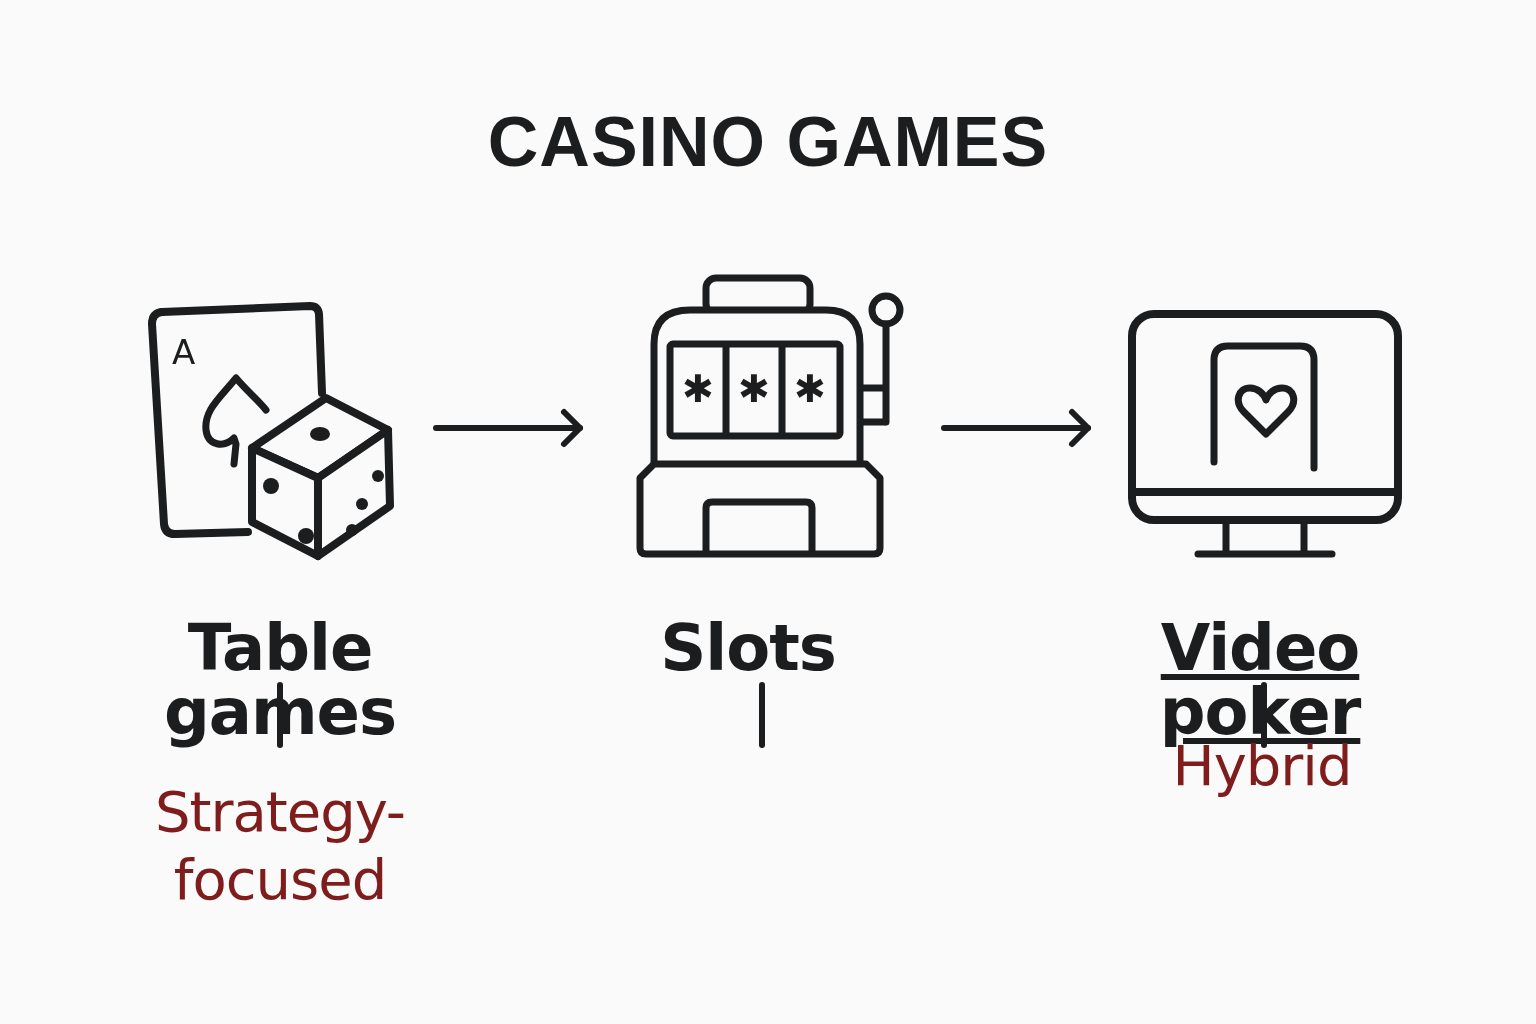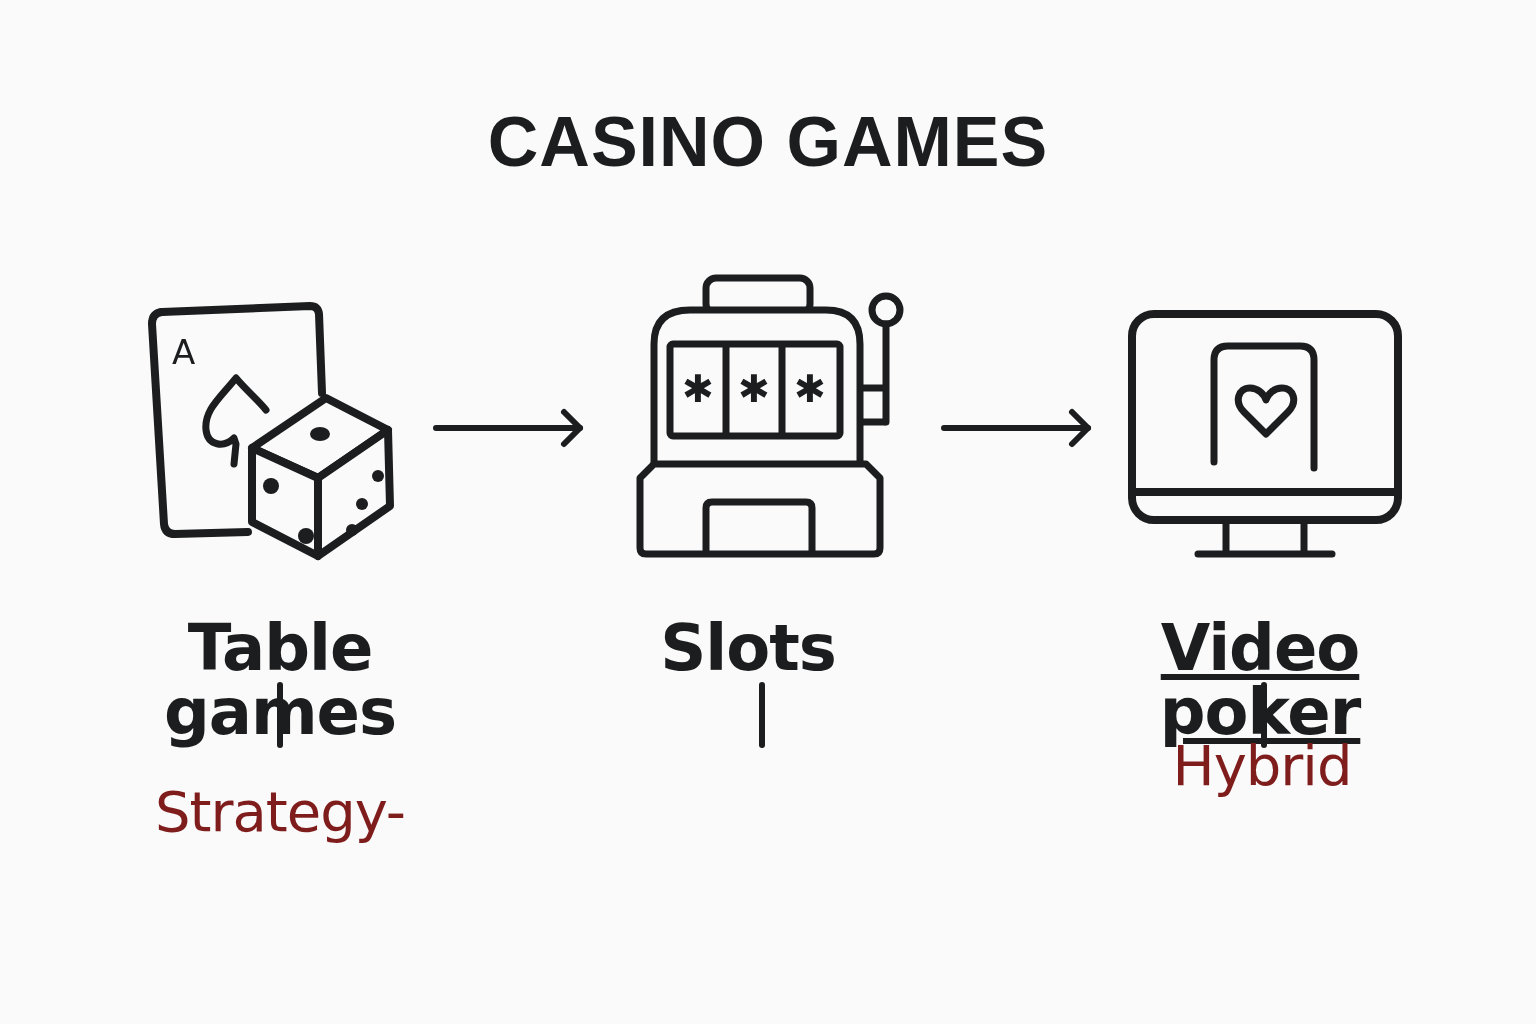--- a/index.html
+++ b/index.html
@@ -146,19 +146,20 @@
 <div class="label" style="left:80px; width:400px; top:590px;">Table games</div>
 <div class="label" style="left:598px; width:300px; top:590px;">Slots</div>
 <div class="label" style="left:1060px; width:400px; top:590px;text-decoration:underline;">Video poker</div>
 
 <div class="connector" style="left:277px; top:682px;"></div>
 <div class="connector" style="left:759px; top:682px;"></div>
 <div class="connector" style="left:1261px; top:682px;"></div>
 
 <div class="desc" style="left:80px; width:400px; top:778px;">
   <div>Strategy-</div>
+  <div>focused</div>
 </div>
 <div class="desc" style="left:616px; width:300px; top:778px;">
 </div>
 <div class="desc" style="left:1062px; width:400px; top:732px;">
   <div>Hybrid</div>
   <div></div>
 </div>
 
 </body></html>

